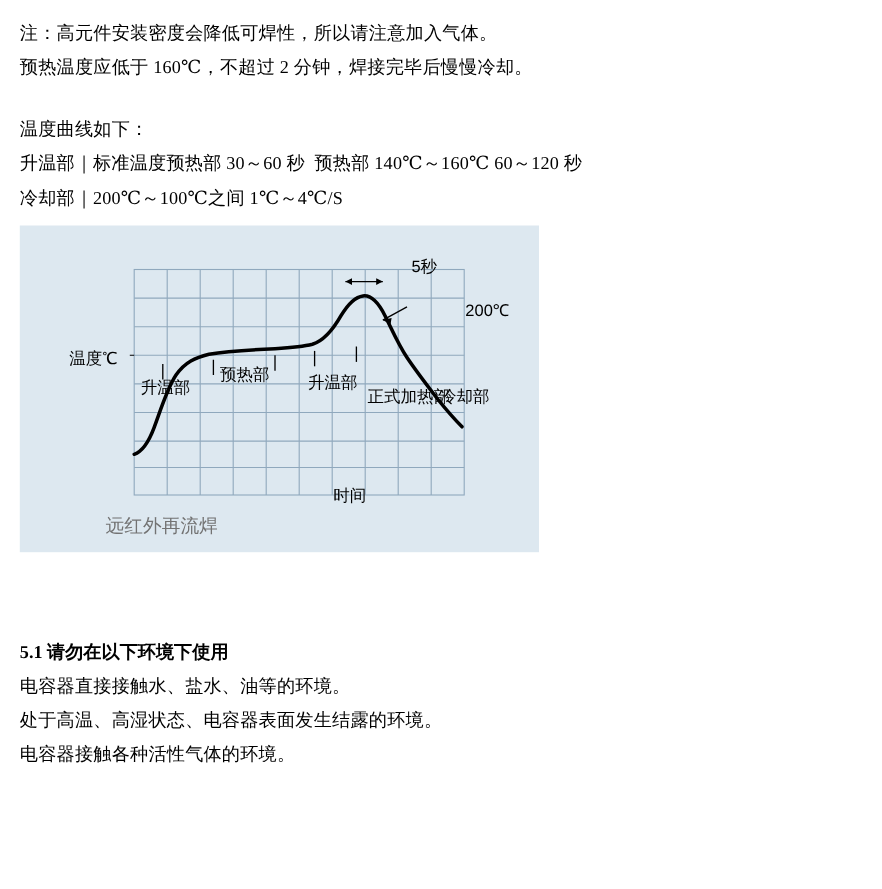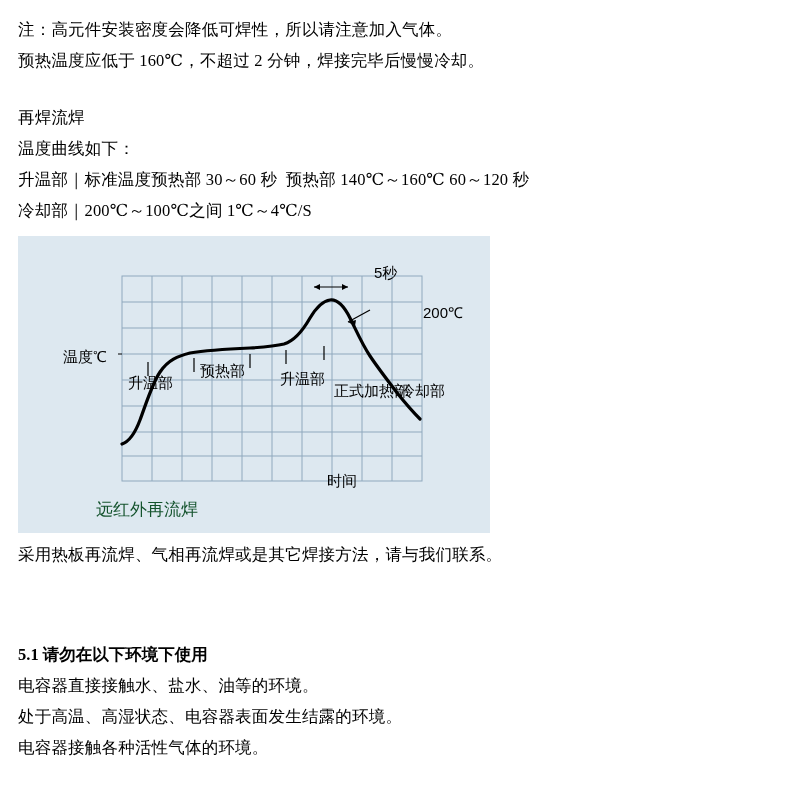--- a/index.html
+++ b/index.html
@@ -60,38 +60,37 @@
     font-size: 15px;
     color: #000;
     white-space: nowrap;
   }
   .chart-caption {
     position: absolute;
     left: 78px;
     top: 262px;
     font-family: "Liberation Serif", serif;
     font-size: 17px;
-    color: #14532d;
+    color: #737373;
     white-space: nowrap;
   }
   svg.grid { position: absolute; left: 0; top: 0; }
 </style>
 </head>
 <body>
 
 <div class="page">
 
   <div style="height:14px"></div>
 
   <p class="para">注：高元件安装密度会降低可焊性，所以请注意加入气体。</p>
   <p class="para">预热温度应低于 160℃，不超过 2 分钟，焊接完毕后慢慢冷却。</p>
 
   <div class="gap-md"></div>
 
-  <p class="para">再焊流焊</p>
   <p class="para">温度曲线如下：</p>
   <p class="para">升温部｜标准温度预热部 30～60 秒  预热部 140℃～160℃ 60～120 秒</p>
   <p class="para">冷却部｜200℃～100℃之间 1℃～4℃/S</p>
 
   <div class="chart-wrap">
     <div class="chart-inner">
       <svg class="grid" width="472" height="297" xmlns="http://www.w3.org/2000/svg">
 
         <rect x="104" y="40" width="300" height="205" fill="none" stroke="#8fa8bd" stroke-width="1"></rect>
 
@@ -130,36 +129,35 @@
         <line x1="130" y1="126" x2="130" y2="140" stroke="#000" stroke-width="1.2"></line>
         <line x1="176" y1="122" x2="176" y2="136" stroke="#000" stroke-width="1.2"></line>
         <line x1="232" y1="118" x2="232" y2="132" stroke="#000" stroke-width="1.2"></line>
         <line x1="268" y1="114" x2="268" y2="128" stroke="#000" stroke-width="1.2"></line>
         <line x1="306" y1="110" x2="306" y2="124" stroke="#000" stroke-width="1.2"></line>
 
         <line x1="100" y1="118" x2="104" y2="118" stroke="#000" stroke-width="1"></line>
       </svg>
 
       <div class="chart-label" style="left:45px; top:112px;">温度℃</div>
-      <div class="chart-label" style="left:285px; top:273px; top:auto; bottom:42px;margin-left:24px;">时间</div>
+      <div class="chart-label" style="left:285px; top:273px; top:auto; bottom:42px;">时间</div>
 
       <div class="chart-label" style="left:356px; top:28px;">5秒</div>
       <div class="chart-label" style="left:405px; top:66px;">200℃</div>
 
       <div class="chart-label" style="left:110px; top:138px;">升温部</div>
       <div class="chart-label" style="left:182px; top:126px;">预热部</div>
       <div class="chart-label" style="left:262px; top:134px;">升温部</div>
       <div class="chart-label" style="left:316px; top:146px;">正式加热部</div>
       <div class="chart-label" style="left:382px; top:146px;">冷却部</div>
 
       <div class="chart-caption">远红外再流焊</div>
     </div>
   </div>
 
-  <p class="para">采用热板再流焊、气相再流焊或是其它焊接方法，请与我们联系。</p>
 
   <div class="gap-lg"></div>
   <div style="height:22px"></div>
 
   <p class="heading">5.1 请勿在以下环境下使用</p>
 
   <p class="para">电容器直接接触水、盐水、油等的环境。</p>
   <p class="para">处于高温、高湿状态、电容器表面发生结露的环境。</p>
   <p class="para">电容器接触各种活性气体的环境。</p>
 

